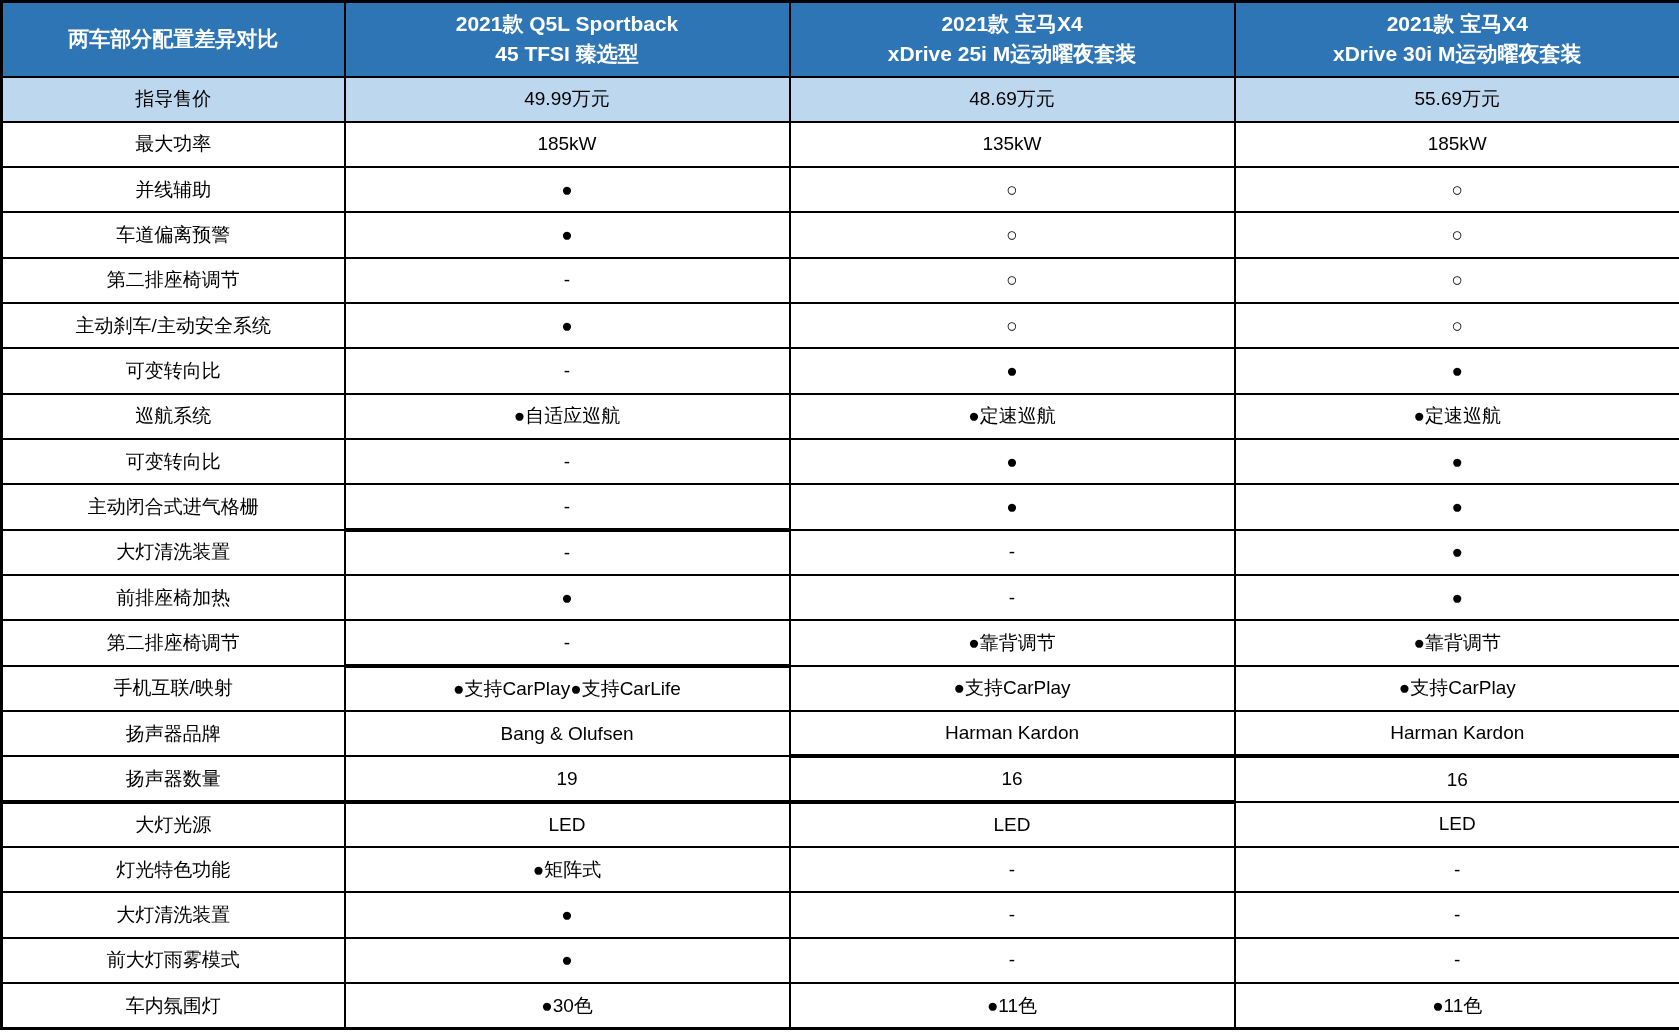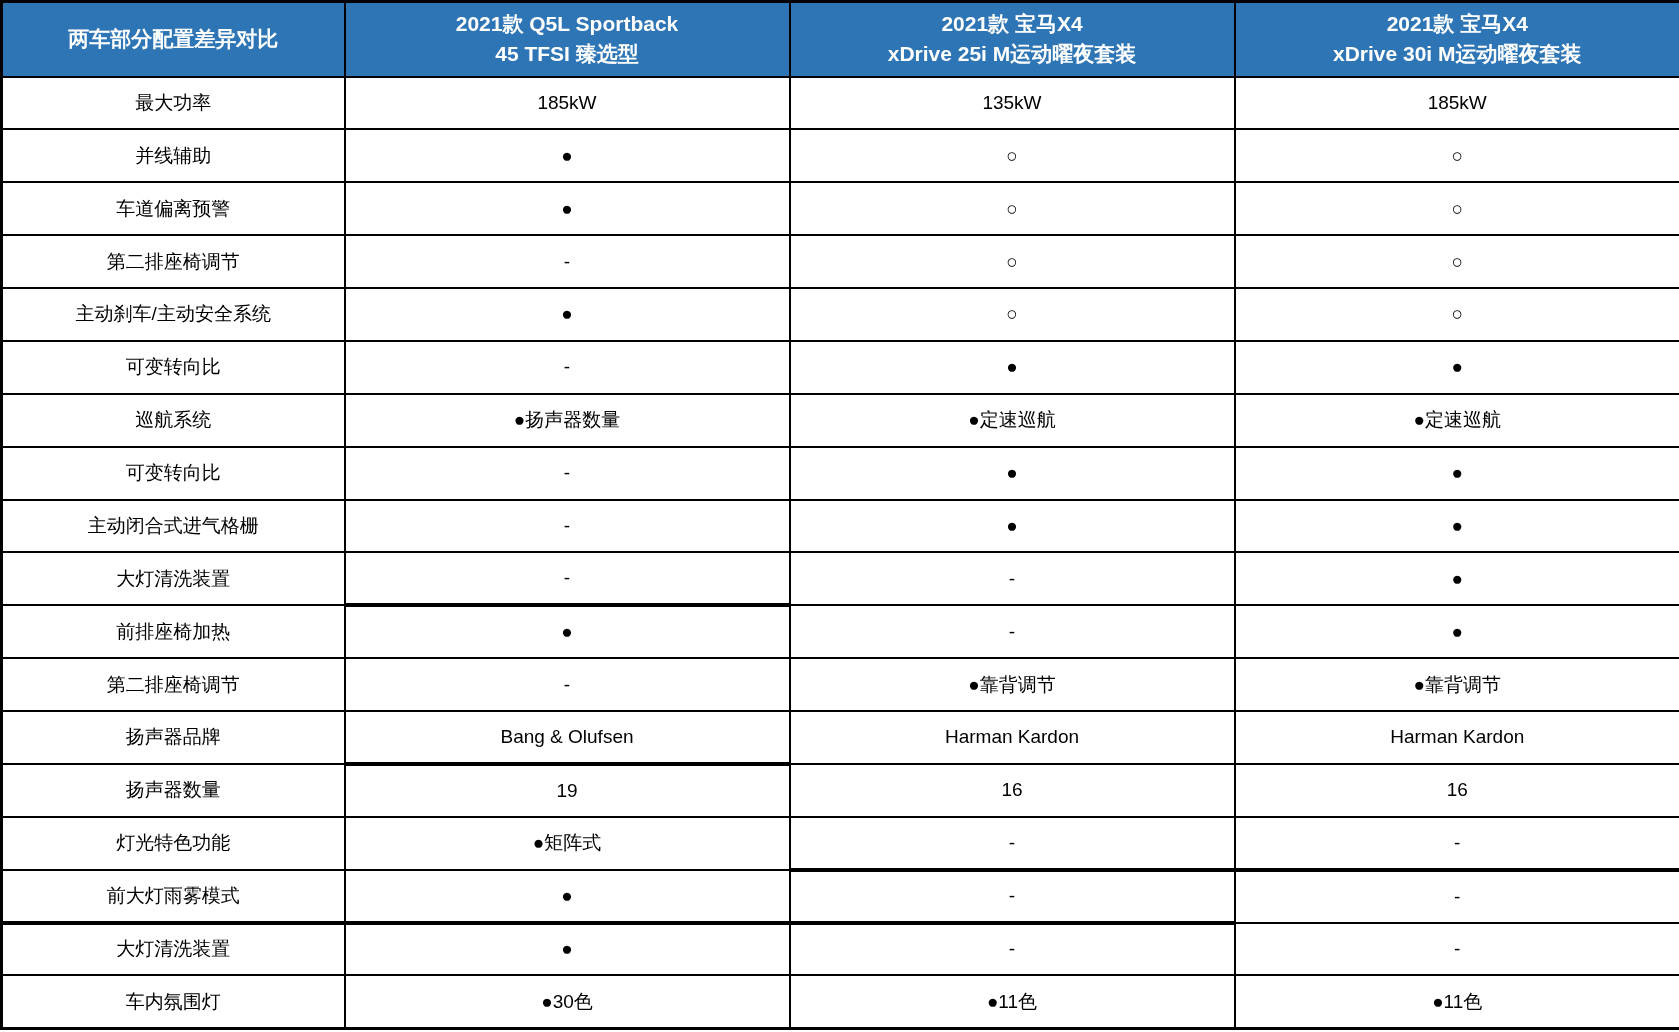--- a/index.html
+++ b/index.html
@@ -85,20 +85,26 @@
         <div>2021款 宝马X4</div>
         <div>xDrive 25i M运动曜夜套装</div>
       </th>
       <th>
         <div>2021款 宝马X4</div>
         <div>xDrive 30i M运动曜夜套装</div>
       </th>
     </tr>
   </thead>
   <tbody>
+      <tr class="highlight">
+        <td>指导售价</td>
+        <td>49.99万元</td>
+        <td>48.69万元</td>
+        <td>55.69万元</td>
+      </tr>
       <tr>
         <td>最大功率</td>
         <td>185kW</td>
         <td>135kW</td>
         <td>185kW</td>
       </tr>
       <tr>
         <td>并线辅助</td>
         <td>●</td>
         <td>○</td>
@@ -123,21 +129,21 @@
         <td>○</td>
       </tr>
       <tr>
         <td>可变转向比</td>
         <td>-</td>
         <td>●</td>
         <td>●</td>
       </tr>
       <tr>
         <td>巡航系统</td>
-        <td>●扬声器数量</td>
+        <td>●自适应巡航</td>
         <td>●定速巡航</td>
         <td>●定速巡航</td>
       </tr>
       <tr>
         <td>可变转向比</td>
         <td>-</td>
         <td>●</td>
         <td>●</td>
       </tr>
       <tr>
@@ -156,47 +162,59 @@
         <td>前排座椅加热</td>
         <td>●</td>
         <td>-</td>
         <td>●</td>
       </tr>
       <tr>
         <td>第二排座椅调节</td>
         <td>-</td>
         <td>●靠背调节</td>
         <td>●靠背调节</td>
+      </tr>
+      <tr>
+        <td>手机互联/映射</td>
+        <td>●支持CarPlay●支持CarLife</td>
+        <td>●支持CarPlay</td>
+        <td>●支持CarPlay</td>
       </tr>
       <tr>
         <td>扬声器品牌</td>
         <td>Bang &amp; Olufsen</td>
         <td>Harman Kardon</td>
         <td>Harman Kardon</td>
       </tr>
       <tr>
         <td>扬声器数量</td>
         <td>19</td>
         <td>16</td>
         <td>16</td>
       </tr>
       <tr>
+        <td>大灯光源</td>
+        <td>LED</td>
+        <td>LED</td>
+        <td>LED</td>
+      </tr>
+      <tr>
         <td>灯光特色功能</td>
         <td>●矩阵式</td>
         <td>-</td>
         <td>-</td>
       </tr>
       <tr>
+        <td>大灯清洗装置</td>
+        <td>●</td>
+        <td>-</td>
+        <td>-</td>
+      </tr>
+      <tr>
         <td>前大灯雨雾模式</td>
-        <td>●</td>
-        <td>-</td>
-        <td>-</td>
-      </tr>
-      <tr>
-        <td>大灯清洗装置</td>
         <td>●</td>
         <td>-</td>
         <td>-</td>
       </tr>
       <tr>
         <td>车内氛围灯</td>
         <td>●30色</td>
         <td>●11色</td>
         <td>●11色</td>
       </tr>

